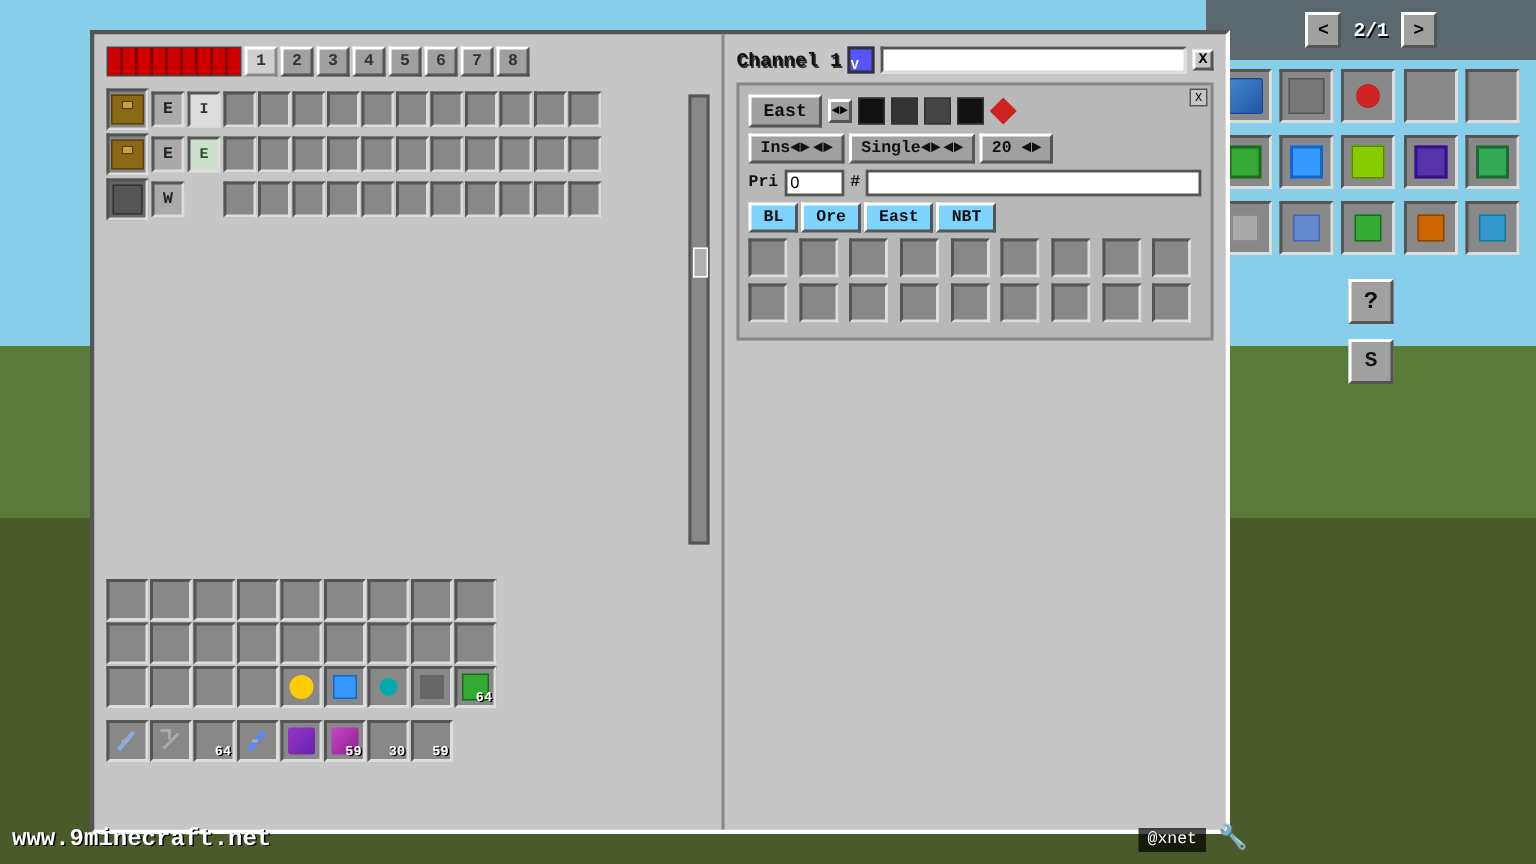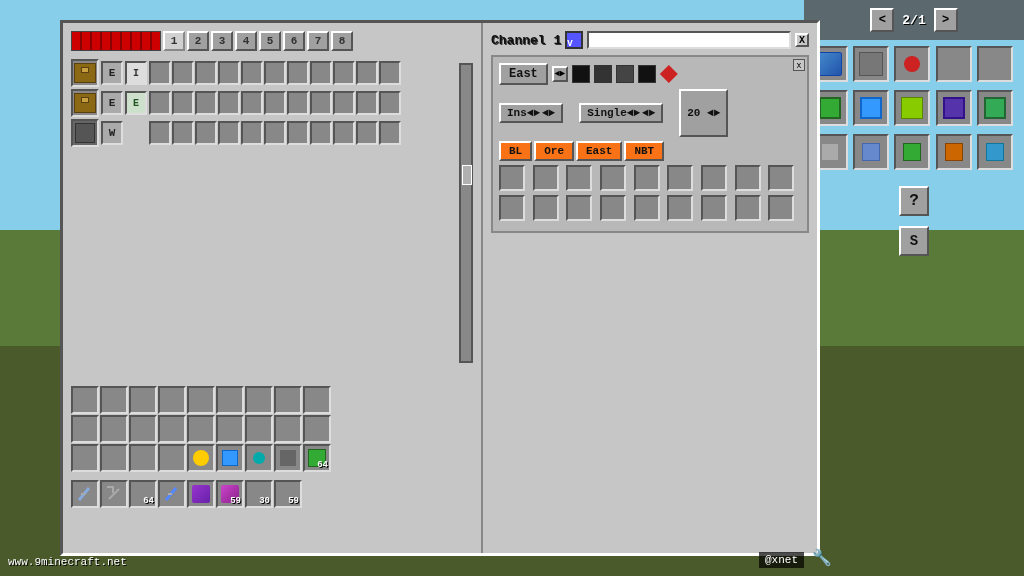--- a/index.html
+++ b/index.html
@@ -299,41 +299,41 @@
       border: 1px solid #333;
     }
 
     .color-black { background: #111; }
     .color-dark { background: #333; }
     .color-darkgray { background: #444; }
 
     .ins-row {
       display: flex;
       align-items: center;
-      gap: 16px;
+      gap: 3px;
       margin-bottom: 4px;
     }
 
     .dropdown-btn {
       padding: 2px 6px;
       background: #a0a0a0;
       border: 2px solid #fff;
       border-right-color: #555;
       border-bottom-color: #555;
       font-size: 11px;
       font-weight: bold;
       color: #111;
       cursor: pointer;
       display: flex;
       align-items: center;
       gap: 2px;
     }
 
     .num-display {
-      padding: 16px 6px;
+      padding: 2px 6px;
       background: #a0a0a0;
       border: 2px solid #fff;
       border-right-color: #555;
       border-bottom-color: #555;
       font-size: 11px;
       font-weight: bold;
       color: #111;
     }
 
     .pri-row {
@@ -363,21 +363,21 @@
 
     
     .filter-btns {
       display: flex;
       gap: 2px;
       margin-bottom: 4px;
     }
 
     .filter-type-btn {
       padding: 2px 8px;
-      background: #f97316;
+      background: #7dd3fc;
       border: 2px solid #fff;
       border-right-color: #555;
       border-bottom-color: #555;
       font-size: 11px;
       font-weight: bold;
       color: #111;
       cursor: pointer;
     }
 
     
@@ -522,22 +522,22 @@
       color: #111;
       cursor: pointer;
       margin: 2px auto;
     }
 
     
     .watermark {
       position: absolute;
       bottom: 8px;
       left: 8px;
-      font-size: 11px;
-      font-weight: normal;
+      font-size: 16px;
+      font-weight: bold;
       color: #fff;
       text-shadow: 1px 1px 0 #000;
       z-index: 20;
     }
 
     
     .username-tag {
       position: absolute;
       bottom: 8px;
       right: 220px;
@@ -801,20 +801,26 @@
           </div>
           <div class="dropdown-btn">
             <span>Single◄►</span>
             <span>◄►</span>
           </div>
           <div class="num-display">
             <span>20 ◄►</span>
           </div>
         </div>
 
+        <div class="pri-row">
+          <span class="filter-label">Pri</span>
+          <input class="pri-input" value="0" type="text" style="">
+          <span class="filter-label">#</span>
+          <input class="hash-input" value="" type="text" style="">
+        </div>
 
         <div class="filter-btns">
           <div class="filter-type-btn">BL</div>
           <div class="filter-type-btn">Ore</div>
           <div class="filter-type-btn">East</div>
           <div class="filter-type-btn">NBT</div>
         </div>
 
         <div class="filter-grid">
           <div class="filter-slot"></div>

